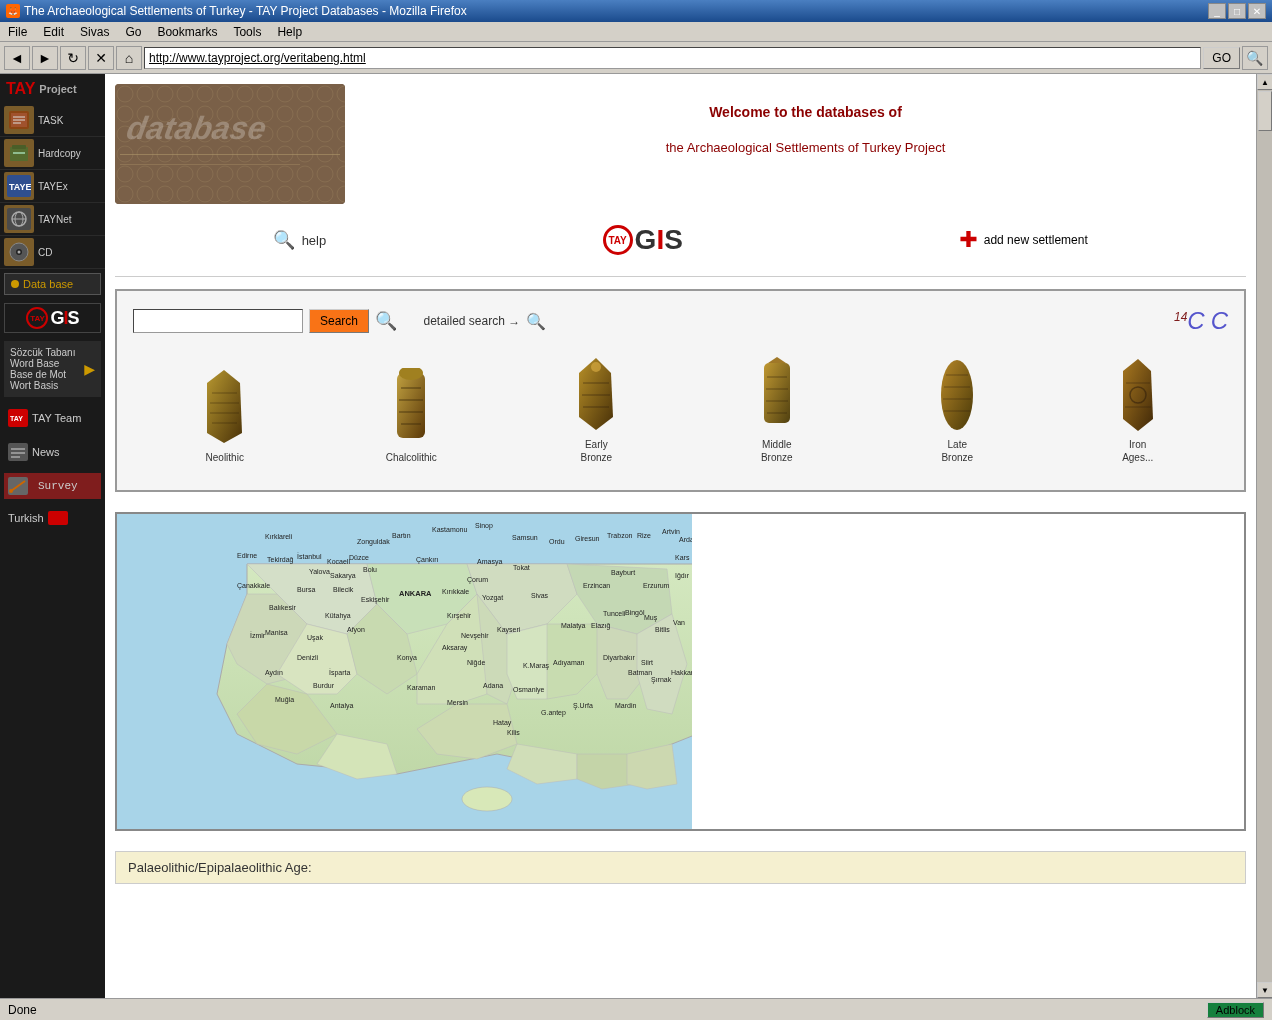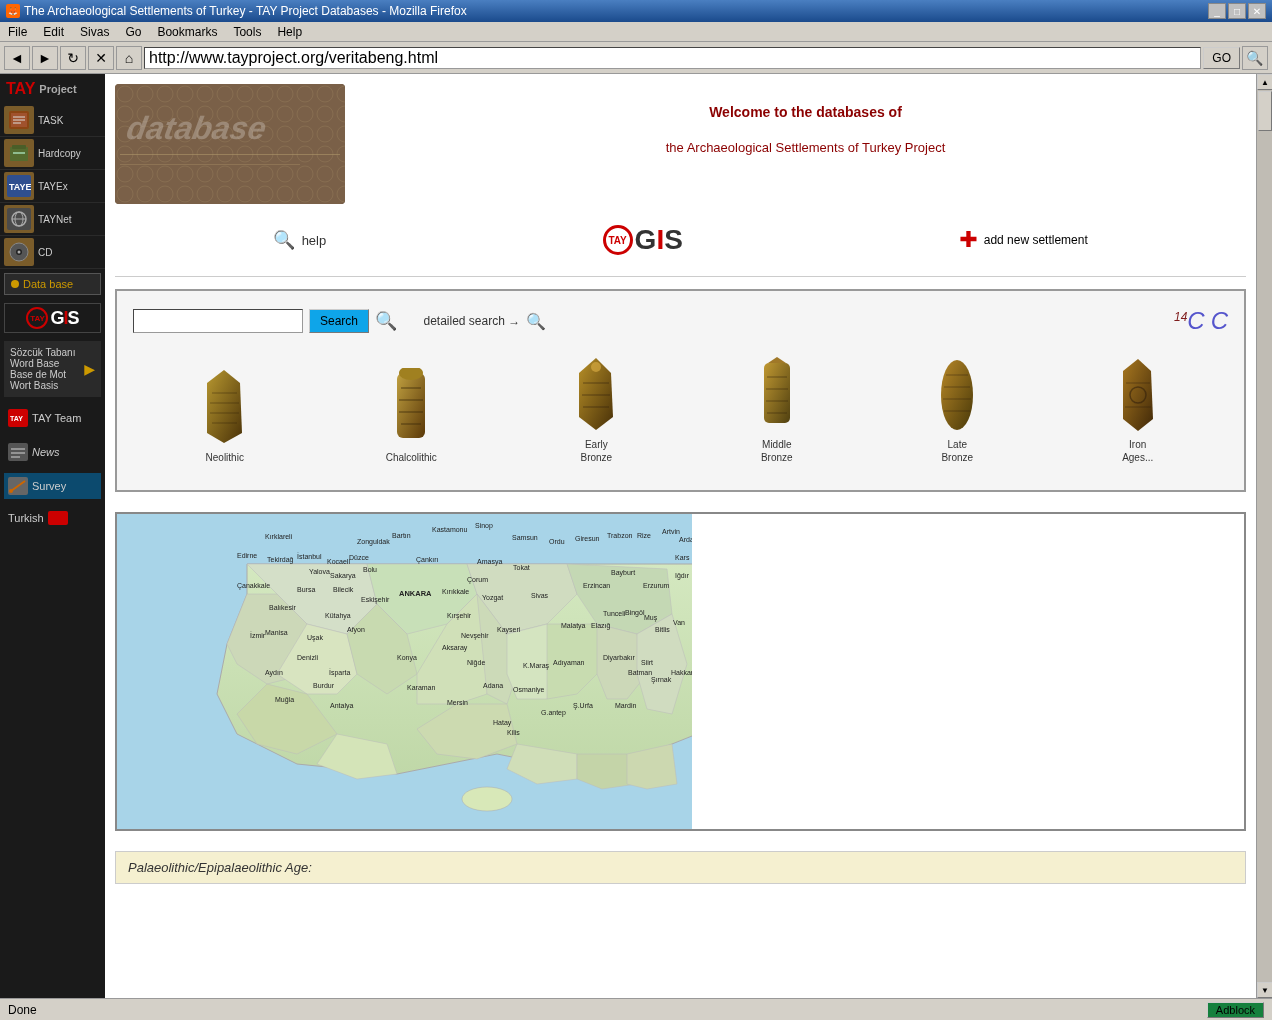--- a/index.html
+++ b/index.html
@@ -57,23 +57,24 @@
       align-items: center;
       background: white;
       border: 1px inset #999;
       height: 22px;
       padding: 0 4px;
       font-size: 12px;
     }
     .address-input {
       border: none;
       outline: none;
-      font-size: 16px;
+      font-size: 12px;
       flex: 1;
       background: transparent;
+      text-decoration: underline;
     }
     .go-btn {
       background: #d4d0c8;
       border: 1px outset #ccc;
       padding: 1px 8px;
       font-size: 12px;
       cursor: pointer;
       height: 22px;
     }
 
@@ -154,30 +155,30 @@
       gap: 4px;
     }
     .news-btn {
       display: flex;
       align-items: center;
       margin: 4px;
       padding: 4px;
       background: #1a1a1a;
       cursor: pointer;
       gap: 4px;
-      font-style: italic;
     }
     .survey-btn {
       display: flex;
       align-items: center;
       margin: 4px;
       padding: 4px;
-      background: #0c4a6e;
-      cursor: pointer;
-      gap: 4px;
+      background: #7f1d1d;
+      cursor: pointer;
+      gap: 10px;
+      font-family: Liberation Mono, monospace;
     }
     .turkish-btn {
       display: flex;
       align-items: center;
       margin: 4px;
       padding: 4px;
       background: #1a1a1a;
       cursor: pointer;
       gap: 4px;
     }
@@ -256,21 +257,21 @@
     }
     .search-input {
       border: 1px inset #999;
       width: 170px;
       height: 24px;
       padding: 2px 4px;
       font-size: 12px;
       background: white;
     }
     .search-btn {
-      background: #0ea5e9;
+      background: #f97316;
       border: 1px outset #ccc;
       padding: 2px 10px;
       font-size: 12px;
       cursor: pointer;
       height: 24px;
     }
     .detailed-search { font-size: 12px; color: #333; margin-left: 20px; }
     .c14-label { margin-left: auto; font-size: 20px; color: #5555cc; font-style: italic; }
 
     
@@ -297,21 +298,20 @@
       overflow: hidden;
     }
 
     
     .bottom-age {
       background: #f5f0d0;
       border: 1px solid #ccc;
       padding: 8px 12px;
       font-size: 13px;
       color: #333;
-      font-style: italic;
     }
 
     
     .scrollbar-area {
       width: 16px;
       background: #d4d0c8;
       border-left: 1px solid #999;
       display: flex;
       flex-direction: column;
     }

